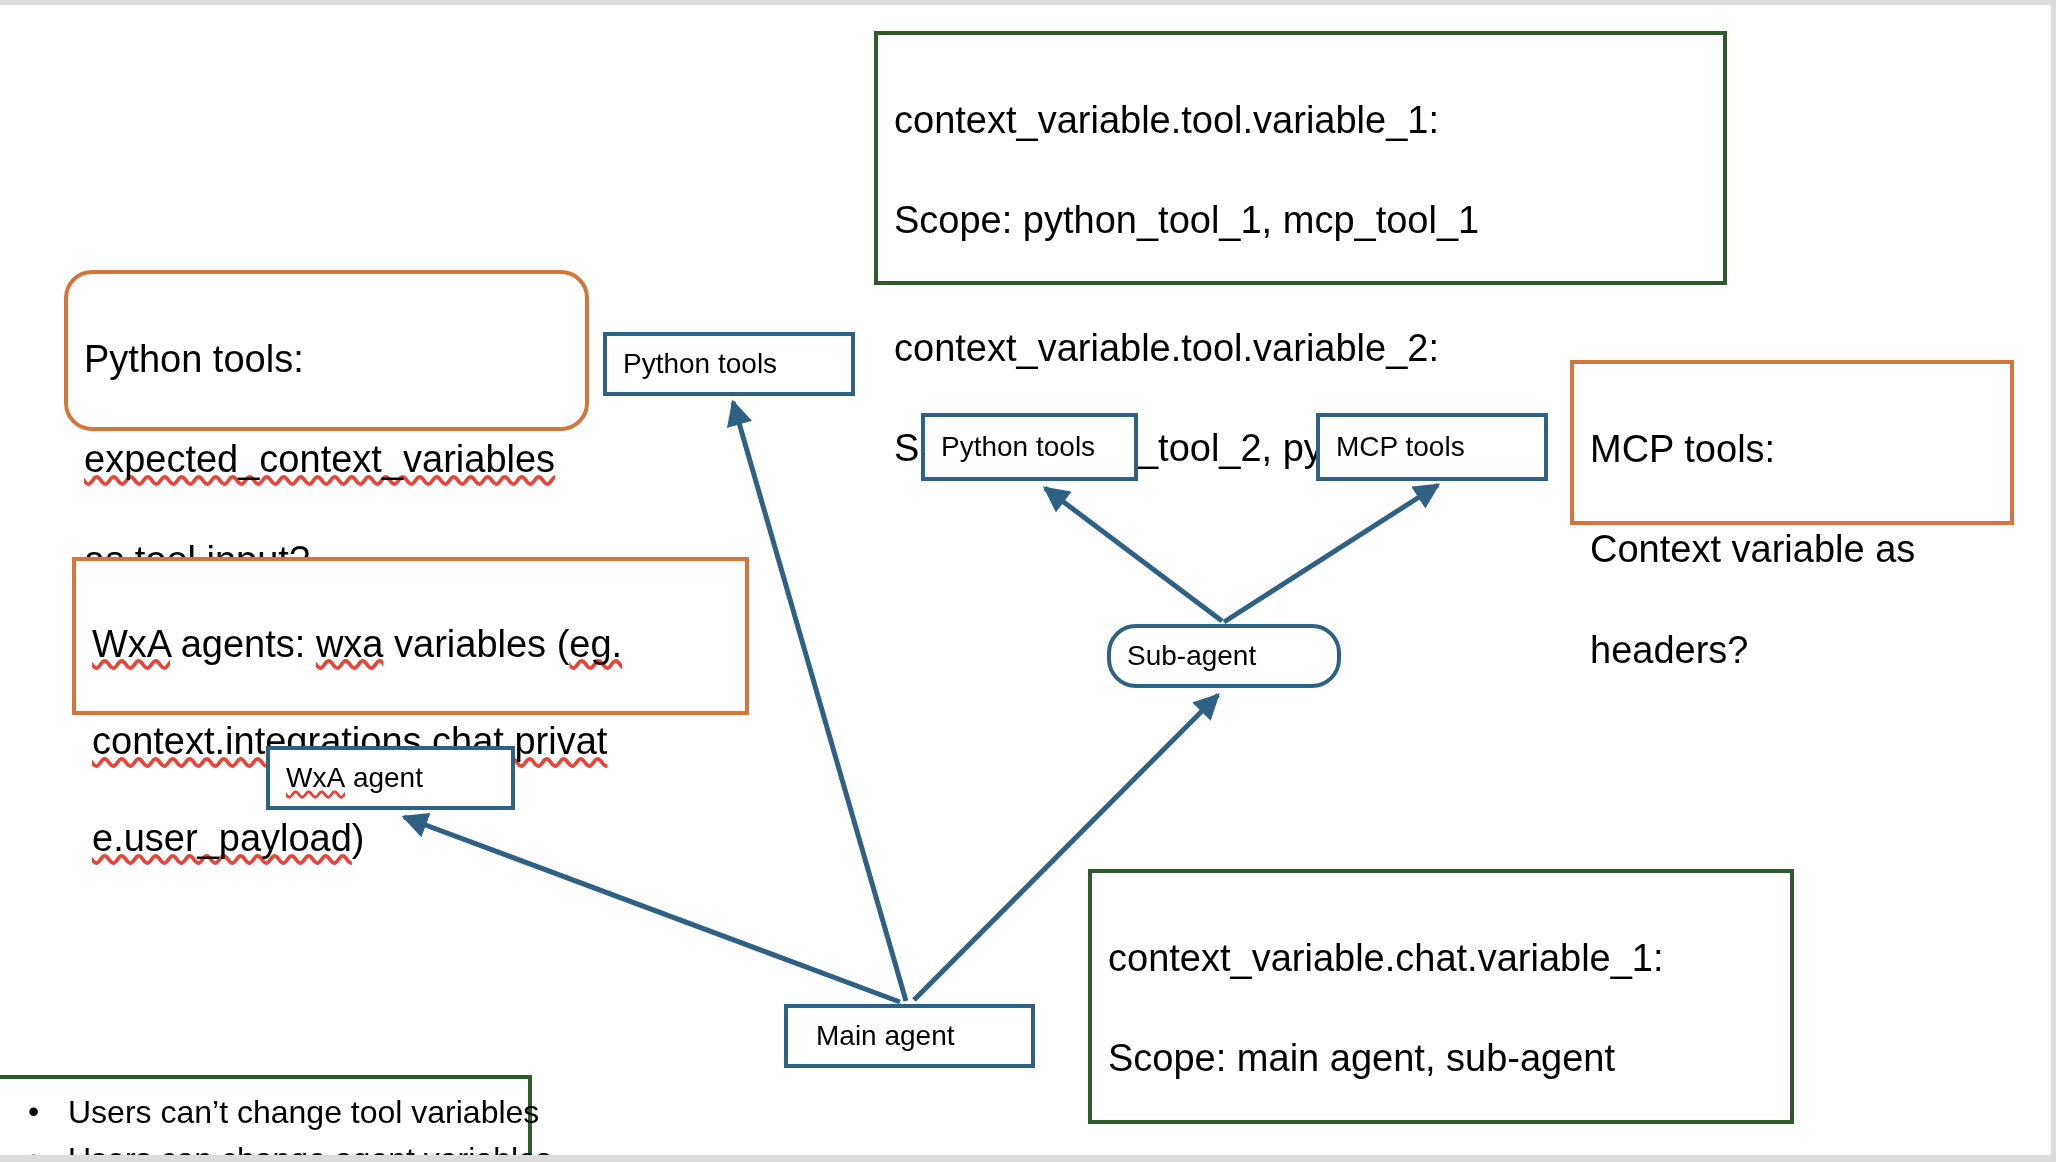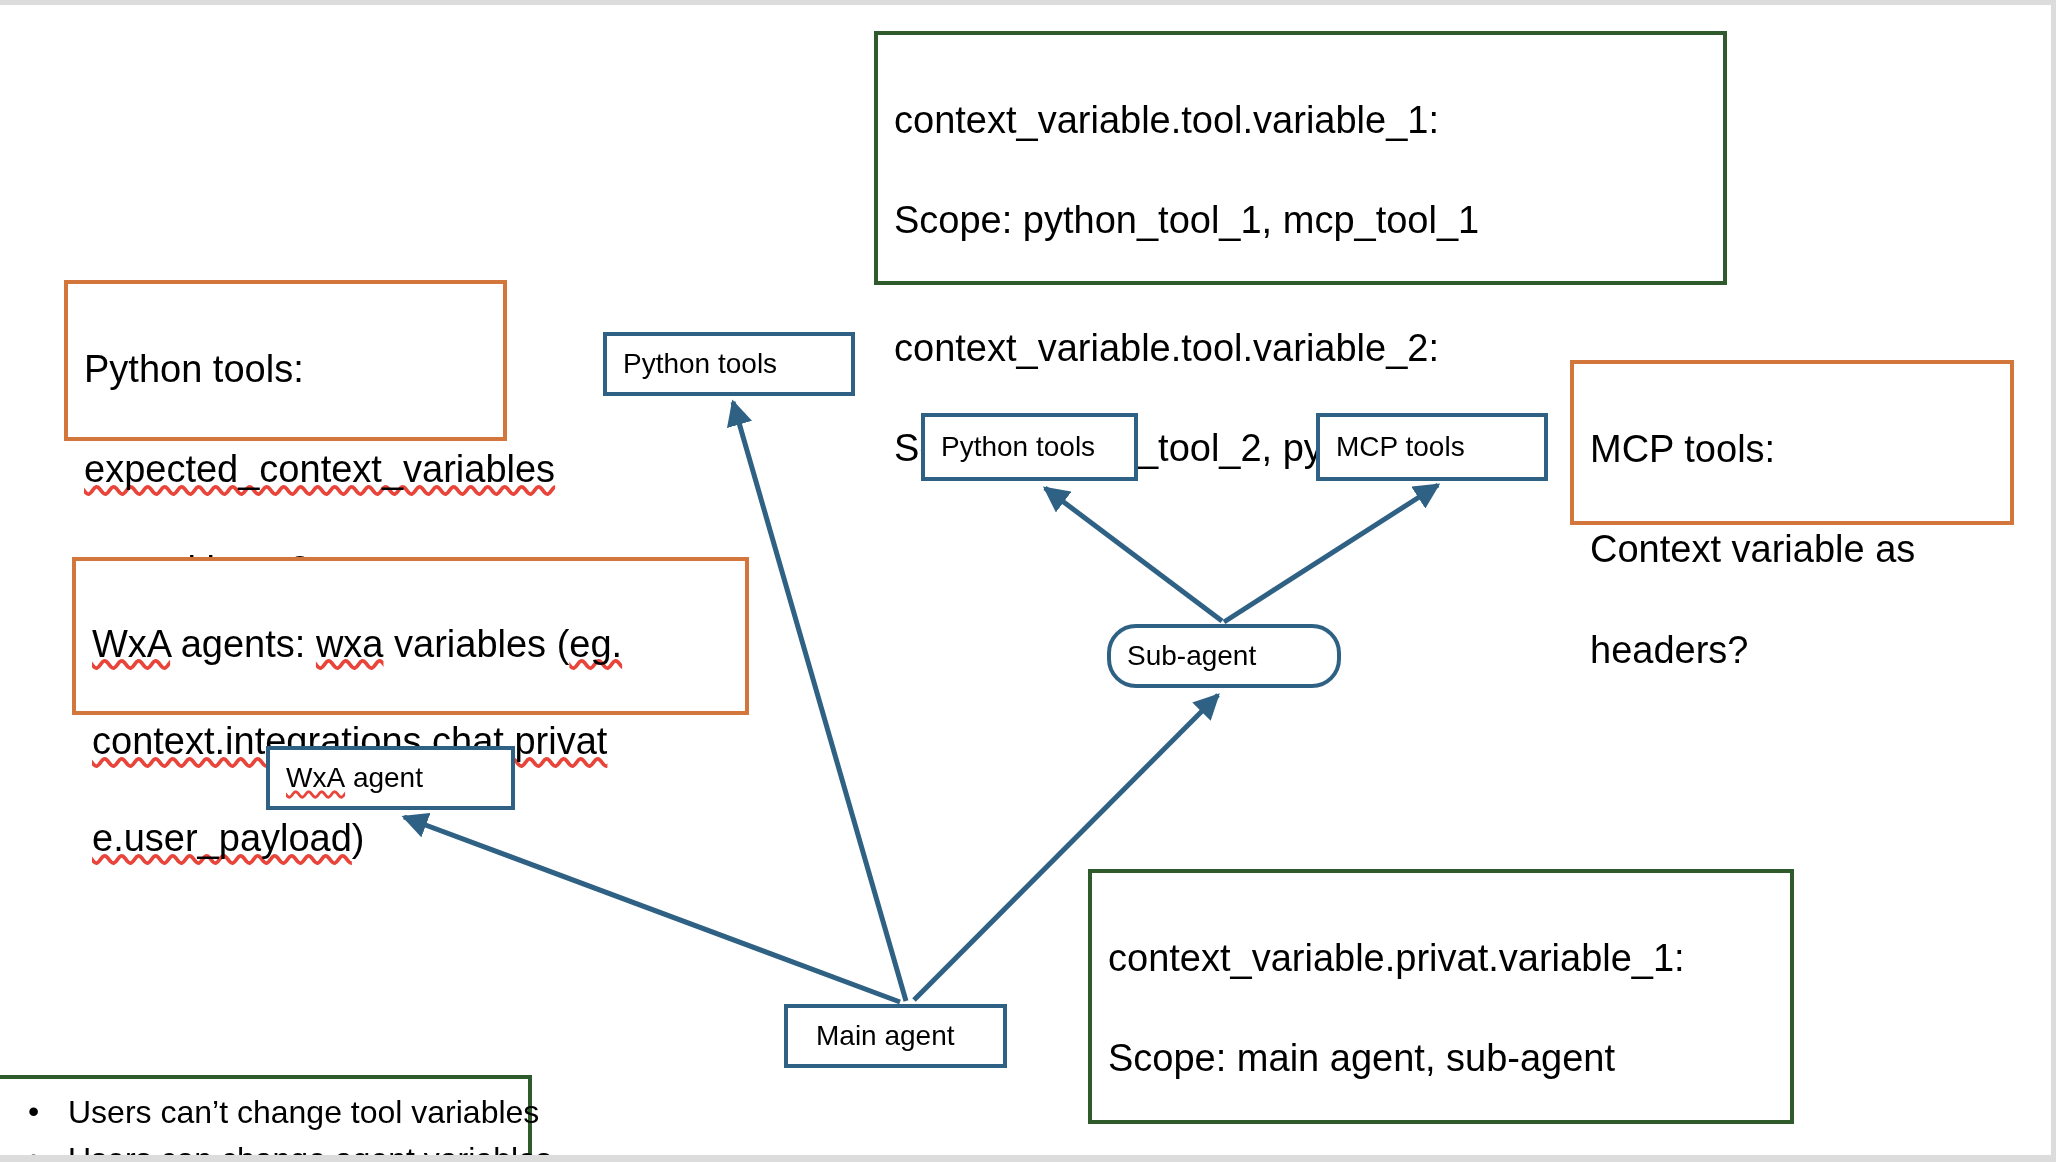--- a/index.html
+++ b/index.html
@@ -119,40 +119,40 @@
   </svg>
 
   <div class="abs note note-green" style="left:874px; top:14px; width:853px; height:254px;margin-top:12px;">
     <span>context_variable.tool.variable_1:</span><br>
     <span>Scope: python_tool_1, mcp_tool_1</span>
     <span class="blank-line"></span>
     <span>context_variable.tool.variable_2:</span><br>
     <span>Scope: python_tool_2, python_tool_3</span>
   </div>
 
-  <div class="abs note note-orange" style="left:64px; top:275px; width:443px; height:161px;">
+  <div class="abs note note-orange" style="left:64px; top:265px; width:525px; height:161px;border-radius:28px;">
     <span>Python tools:</span><br>
     <span class="squiggle">expected_context_variables</span><br>
     <span>as tool input?</span>
   </div>
 
   <div class="abs note note-orange" style="left:1570px; top:355px; width:444px; height:165px;">
     <span>MCP tools:</span><br>
     <span>Context variable as</span><br>
     <span>headers?</span>
   </div>
 
   <div class="abs note note-orange" style="left:72px; top:552px; width:677px; height:158px; line-height:1.28;">
     <span class="squiggle">WxA</span><span> agents: </span><span class="squiggle">wxa</span><span> variables (</span><span class="squiggle">eg.</span><br>
     <span class="squiggle">context.integrations.chat.privat</span><br>
     <span class="squiggle">e.user_payload</span><span>)</span>
   </div>
 
   <div class="abs note note-green" style="left:1088px; top:864px; width:706px; height:255px;">
-    <span>context_variable.privat.variable_1:</span><br>
+    <span>context_variable.chat.variable_1:</span><br>
     <span>Scope: main agent, sub-agent</span>
     <span class="blank-line"></span>
     <br>
     
   </div>
 
   <div class="abs bullets" style="left:-4px; top:1070px; width:536px; height:85px;">
     <ul>
       <li>Users can’t change tool variables</li>
       <li>Users can change agent variables</li>
@@ -168,21 +168,21 @@
   </div>
 
   <div class="abs node" style="left:1316px; top:408px; width:232px; height:68px;">
     <span>MCP tools</span>
   </div>
 
   <div class="abs node" style="left:1107px; top:619px; width:234px; height:64px;border-radius:29px;">
     <span>Sub-agent</span>
   </div>
 
-  <div class="abs node" style="left:784px; top:999px; width:223px; height:64px;padding-left:28px;">
+  <div class="abs node" style="left:784px; top:999px; width:251px; height:64px;padding-left:28px;">
     <span>Main agent</span>
   </div>
 
   <div class="abs node" style="left:266px; top:741px; width:249px; height:64px;">
     <span class="squiggle">WxA</span>
       <span>&nbsp;agent</span>
   </div>
 
 </div>
 

